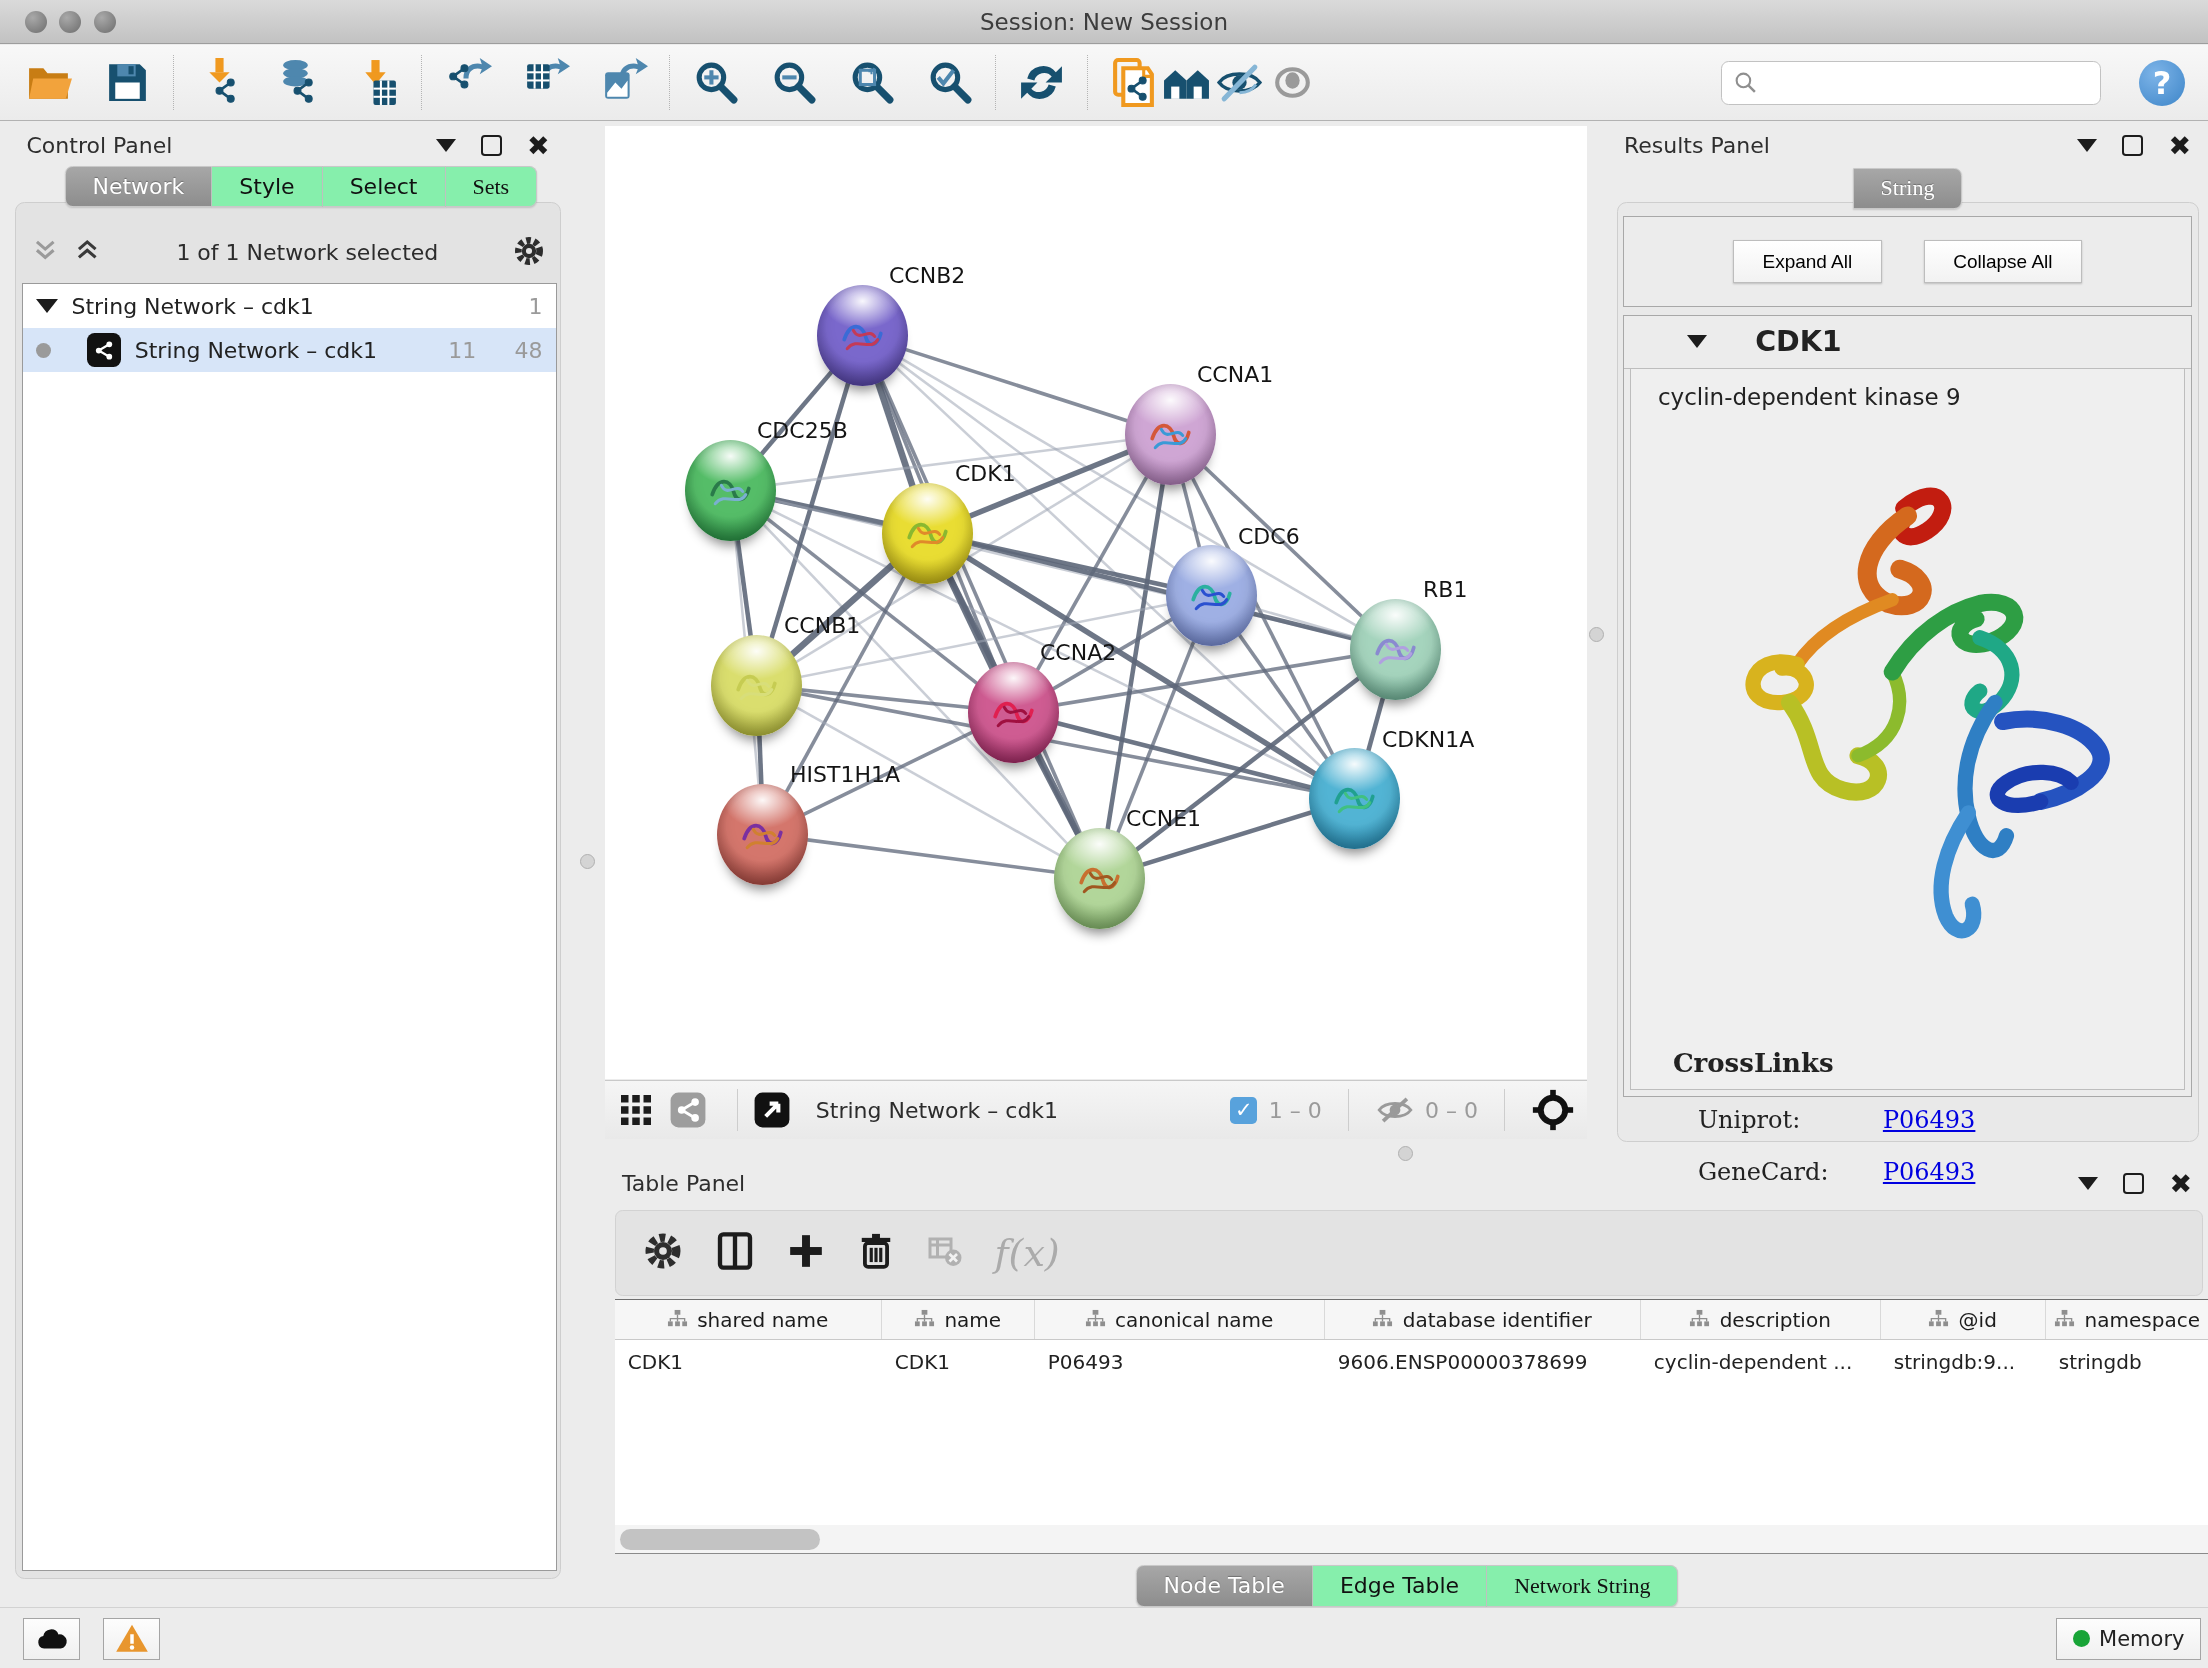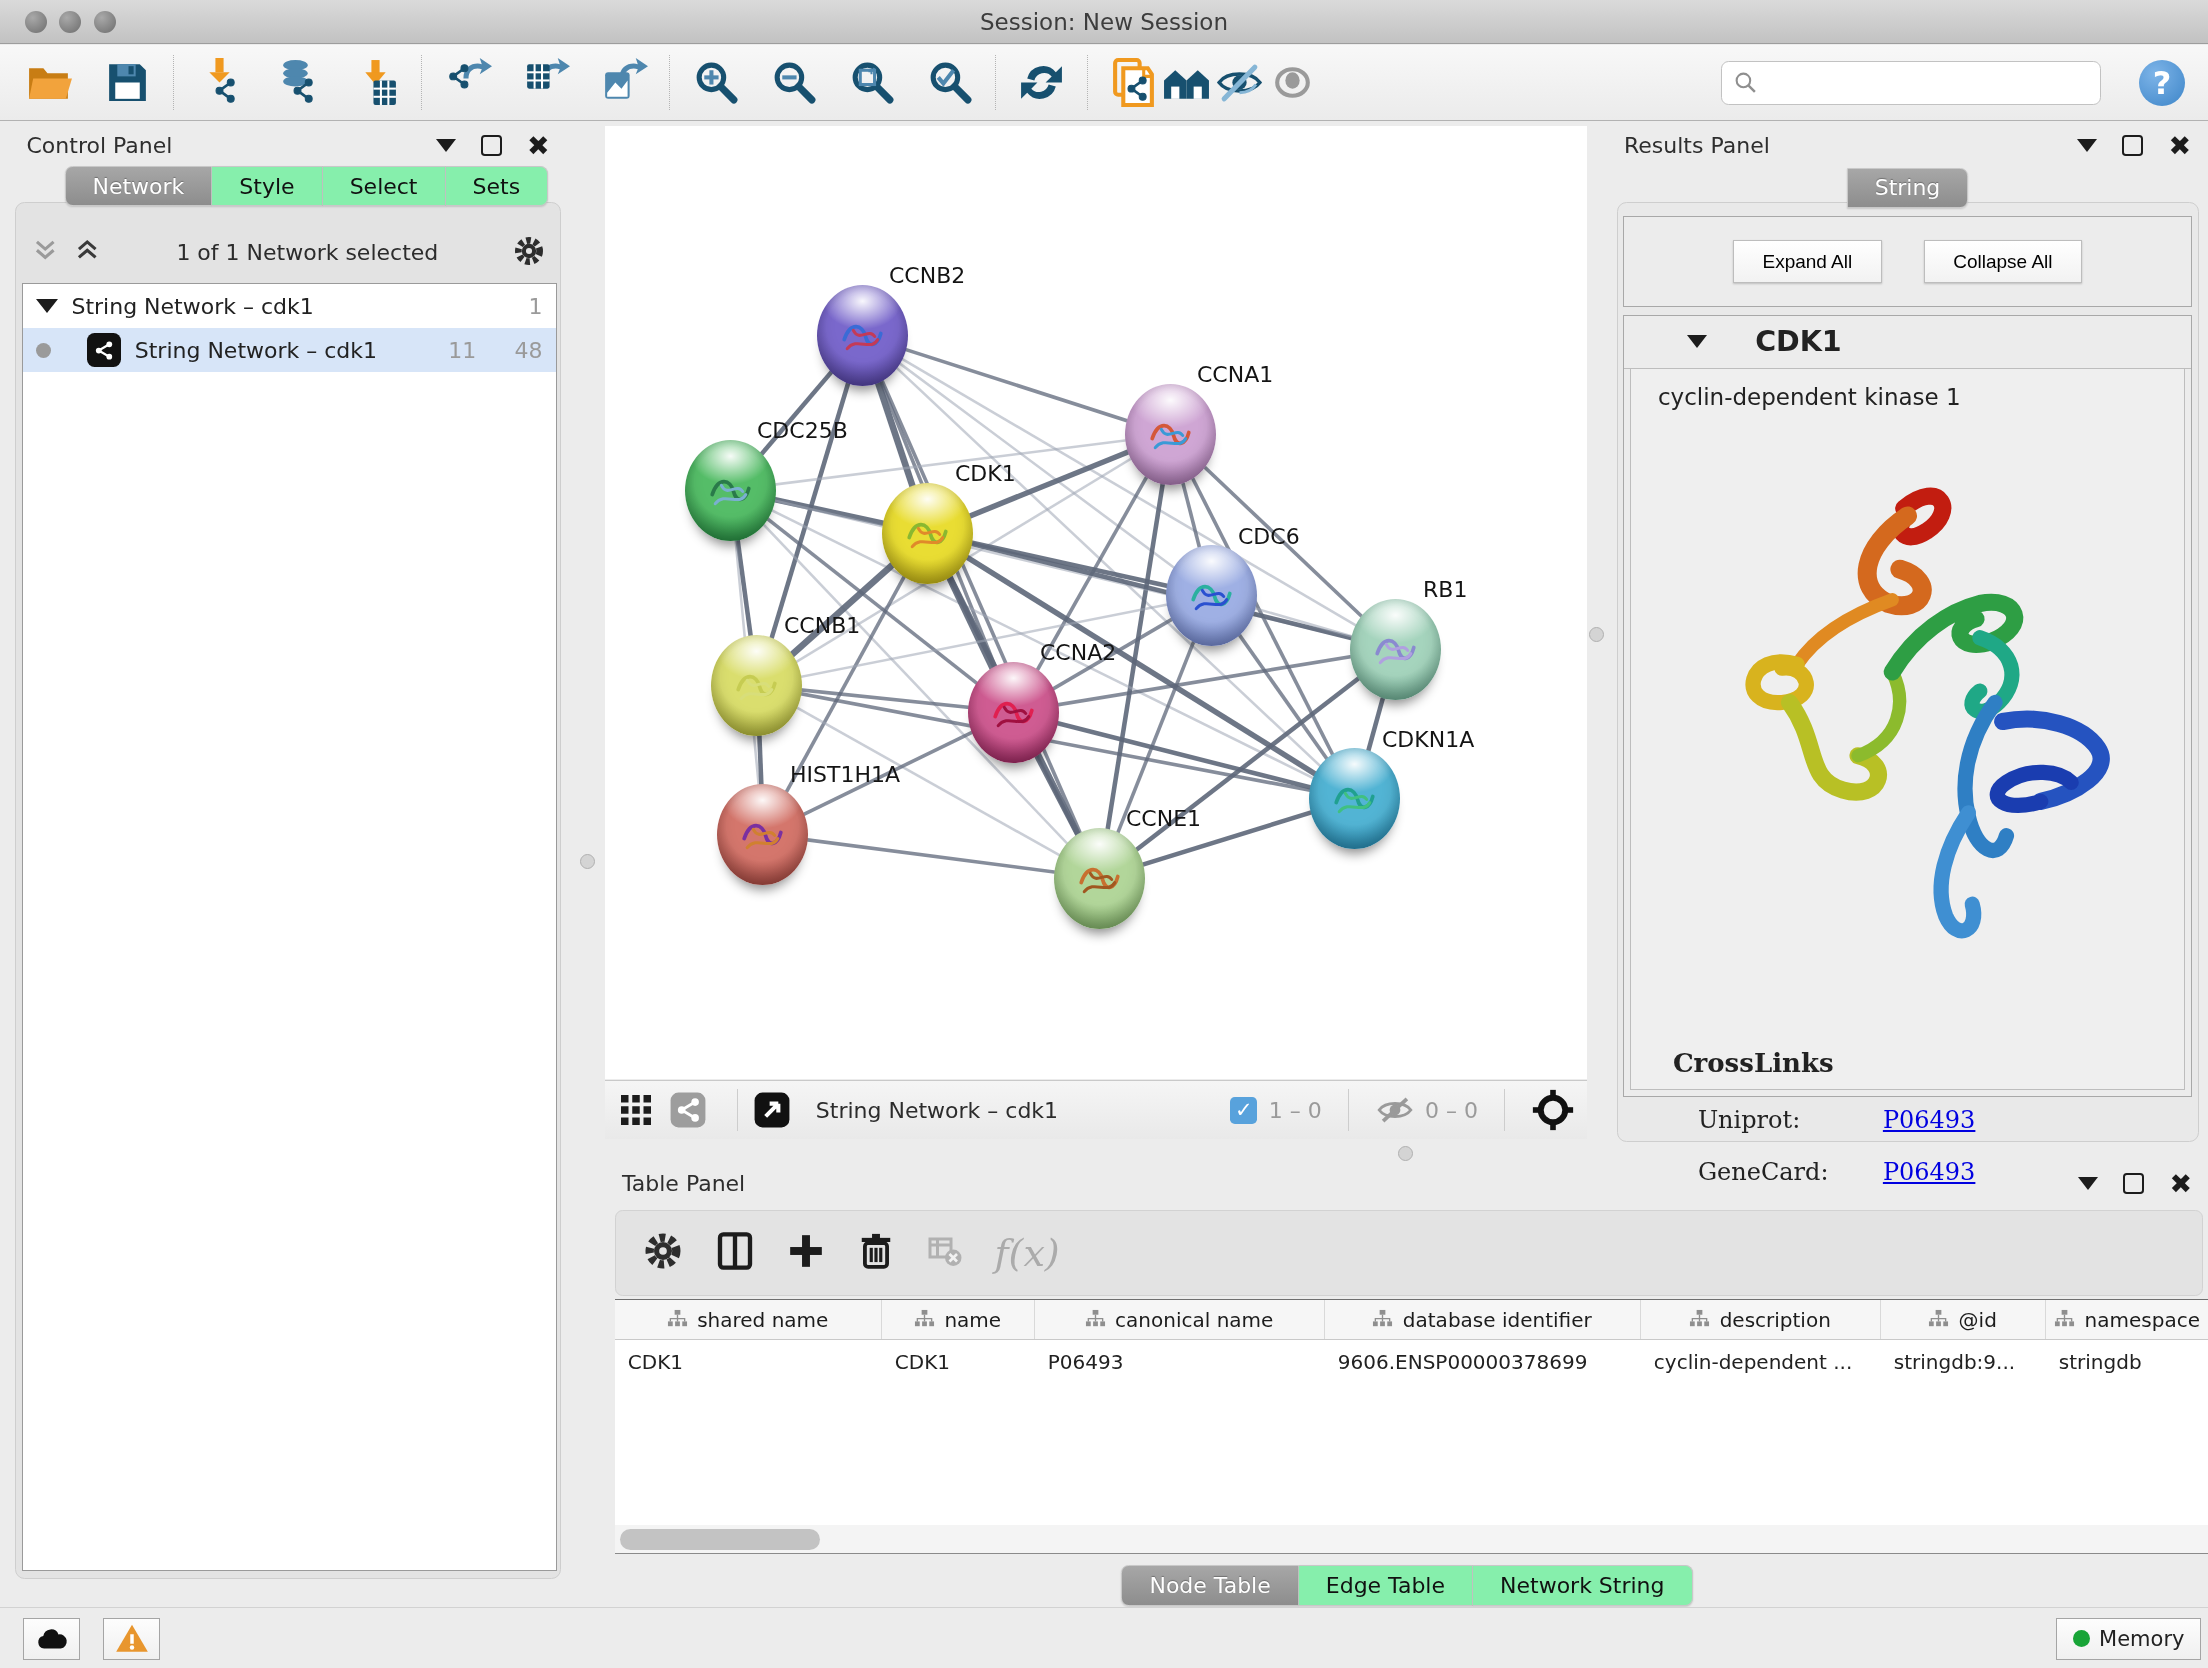--- a/index.html
+++ b/index.html
@@ -35,21 +35,21 @@
   .panel-ctrls { display:flex; align-items:center; gap:25px; }
   .pc-arrow { width:0; height:0; border-left:10.5px solid transparent; border-right:10.5px solid transparent; border-top:13.3px solid #1c1c1c; }
   .pc-float { width:21px; height:21px; border:2.9px solid #1c1c1c; border-radius:3.8px; }
   .pc-close { font-size:27px; font-weight:bold; color:#1c1c1c; line-height:21px; }
 
   
   .segs { display:flex; }
   .seg { font-size:22px; padding:6.7px 27px; background:#86efac; border:1px solid #c8c8c8; border-left:none;
     color:#111; box-shadow:0 1px 1.9px rgba(0,0,0,.15); }
   .seg:first-child { border-left:1px solid #c8c8c8; border-radius:7.6px 0 0 7.6px; }
-  .seg:last-child { border-radius:0 7.6px 7.6px 0; }
+  .seg:last-child { border-radius:0 7.6px 7.6px 0;font-family:Liberation Serif, serif; }
   .seg.on { background:linear-gradient(#a7a7a7,#8d8d8d); color:#fff; text-shadow:0 -1px 1px rgba(0,0,0,.3); }
 
   
   .control-panel { position:absolute; left:9.5px; top:126px; width:557px; height:1481px; }
   .cp-head { display:flex; align-items:center; padding:0 17px; height:38px; }
   .cp-head .panel-ctrls { margin-left:auto; }
   .cp-tabs { margin-left:55px; margin-top:1.9px; position:relative; z-index:2; }
   .cp-box { position:absolute; left:5.7px; top:76px; width:546px; height:1377px;
     background:#e3e3e3; border:1px solid #cecece; border-radius:9.5px; }
   .cp-selrow { display:flex; align-items:center; height:49px; padding:0 15px; margin-top:25px; }
@@ -629,21 +629,21 @@
     <div class="rp-buttons">
       <button class="btn">Expand All</button>
       <button class="btn">Collapse All</button>
     </div>
     <div class="rp-section">
       <div class="rp-gene-head">
         <span class="pc-arrow" style="border-top-color:#1c1c1c"></span>
         <span class="g">CDK1</span>
       </div>
       <div class="rp-content">
-        <div class="rp-desc">cyclin-dependent kinase 1</div>
+        <div class="rp-desc">cyclin-dependent kinase 9</div>
         <div class="rp-structure">
           <svg width="457" height="571" viewBox="0 0 240 300">
             <g fill="none" stroke-linecap="round">
               <path d="M118 38 C138 22 146 40 130 50 C118 58 112 48 120 42" stroke="#c21d10" stroke-width="9"></path>
               <path d="M120 42 C96 58 92 80 110 88 C128 94 136 76 116 70" stroke="#d4691e" stroke-width="10"></path>
               <path d="M112 86 C84 96 70 108 62 120" stroke="#e08a22" stroke-width="7"></path>
               <path d="M62 120 C36 112 30 142 54 140 C74 138 68 120 54 122" stroke="#d8b31e" stroke-width="8"></path>
               <path d="M58 140 C74 162 66 180 86 186 C106 192 112 172 94 168" stroke="#b8c025" stroke-width="9"></path>
               <path d="M94 168 C116 160 120 140 112 124" stroke="#8cbb2d" stroke-width="7"></path>
               <path d="M112 124 C124 104 142 92 158 88 C178 84 184 100 164 108 C146 114 142 100 156 96" stroke="#2e9e44" stroke-width="9"></path>

